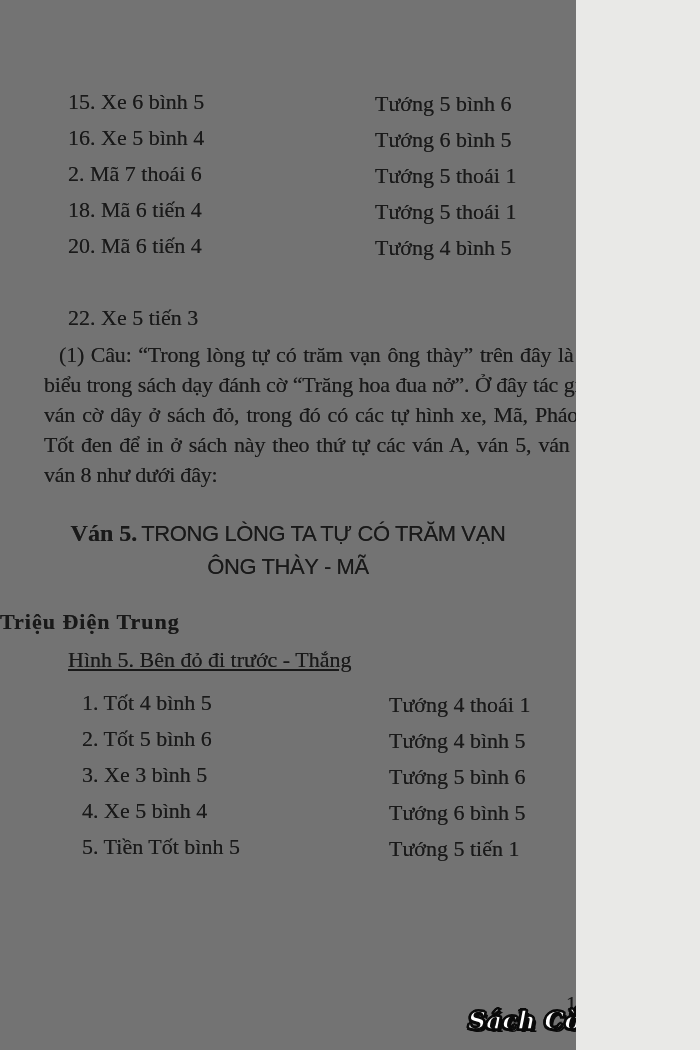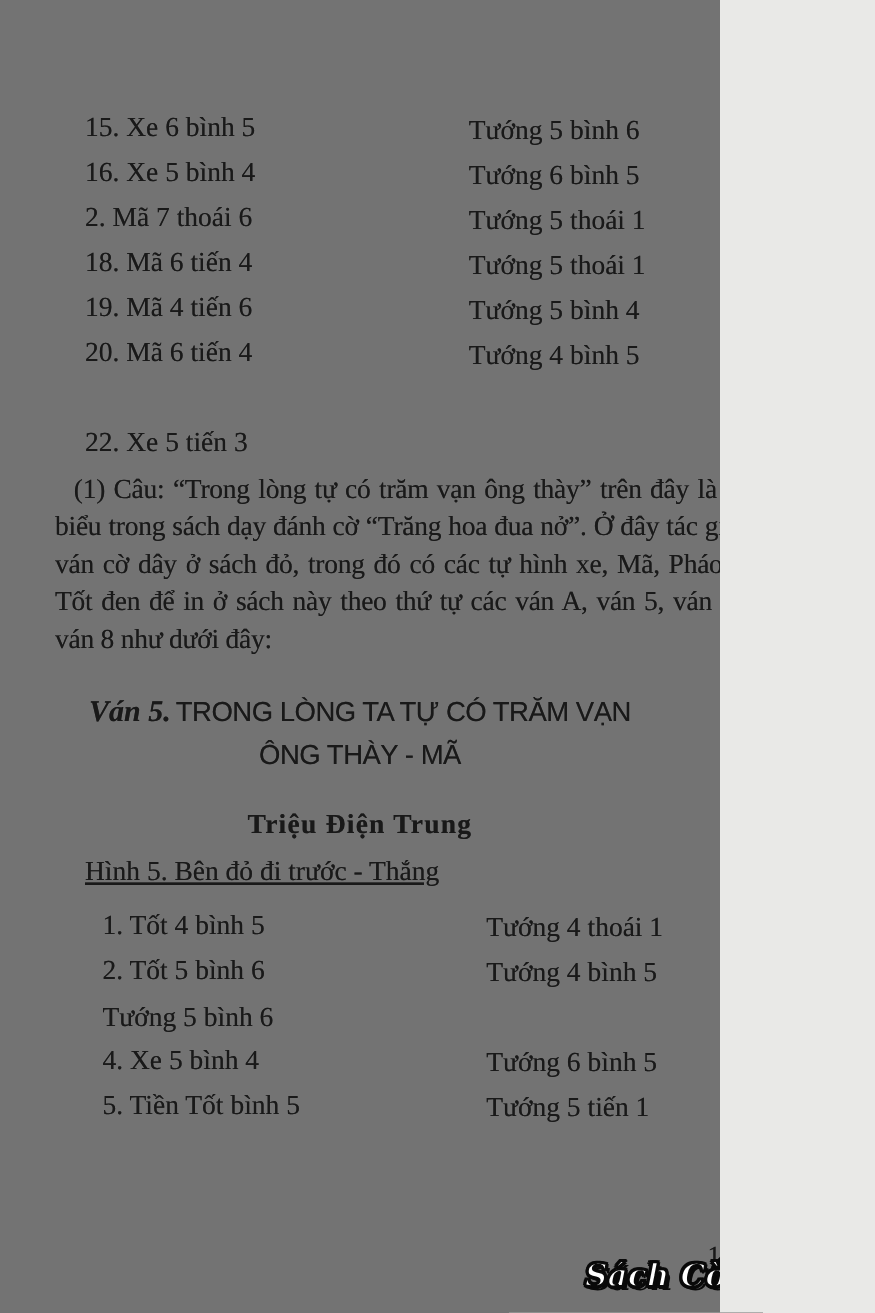--- a/index.html
+++ b/index.html
@@ -39,33 +39,33 @@
     line-height: 30px;
     text-align: justify;
     text-indent: 15px;
     letter-spacing: -0.2px;
   }
 
   
   .heading { margin-top: 28px; text-align: center; line-height: 31px; }
   .h-label {
     font-family: "Liberation Serif", serif;
-    font-style: italic; font-weight: bold;
+    font-weight: bold;
     font-size: 24px;
   }
   .h-caps {
     font-family: "Liberation Sans", sans-serif;
     font-weight: normal;
     font-size: 22px;
     letter-spacing: -0.4px;
   }
 
   .author {
     margin-top: 27px;
-    text-align: center;
+    text-align: left;
     font-weight: bold;
     font-size: 22px;
     letter-spacing: 1px;
   }
 
   .caption {
     margin: 12px 0 0 68px;
     font-size: 22px;
     text-decoration: underline;
   }
@@ -118,24 +118,20 @@
       </div>
       <div class="move-row">
         <span class="red"><span>2.</span> <span>Mã 7 thoái 6</span></span>
         <span class="black">Tướng 5 thoái 1</span>
       </div>
       <div class="move-row">
         <span class="red"><span>18.</span> <span>Mã 6 tiến 4</span></span>
         <span class="black">Tướng 5 thoái 1</span>
       </div>
       <div class="move-row">
-        <span class="red"><span>19.</span> <span>Mã 4 tiến 6</span></span>
-        <span class="black">Tướng 5 bình 4</span>
-      </div>
-      <div class="move-row">
         <span class="red"><span>20.</span> <span>Mã 6 tiến 4</span></span>
         <span class="black">Tướng 4 bình 5</span>
       </div>
       <div class="move-row">
       </div>
       <div class="move-row">
         <span class="red"><span>22.</span> <span>Xe 5 tiến 3</span></span>
         <span class="black"></span>
       </div>
     </div>
@@ -154,20 +150,21 @@
     <div class="moves moves-bottom">
       <div class="move-row">
         <span class="red"><span>1.</span> <span>Tốt 4 bình 5</span></span>
         <span class="black">Tướng 4 thoái 1</span>
       </div>
       <div class="move-row">
         <span class="red"><span>2.</span> <span>Tốt 5 bình 6</span></span>
         <span class="black">Tướng 4 bình 5</span>
       </div>
       <div class="move-row">
+        <span class="red"><span>3.</span> <span>Xe 3 bình 5</span></span>
         <span class="black">Tướng 5 bình 6</span>
       </div>
       <div class="move-row">
         <span class="red"><span>4.</span> <span>Xe 5 bình 4</span></span>
         <span class="black">Tướng 6 bình 5</span>
       </div>
       <div class="move-row">
         <span class="red"><span>5.</span> <span>Tiền Tốt bình 5</span></span>
         <span class="black">Tướng 5 tiến 1</span>
       </div>

